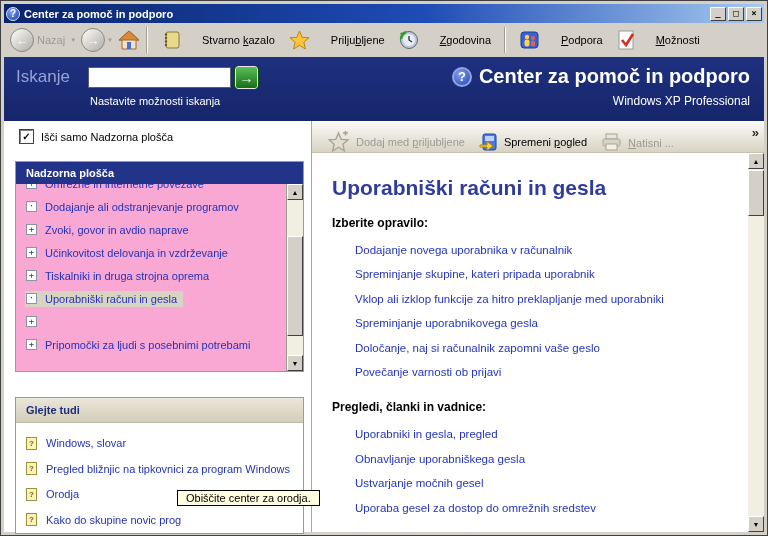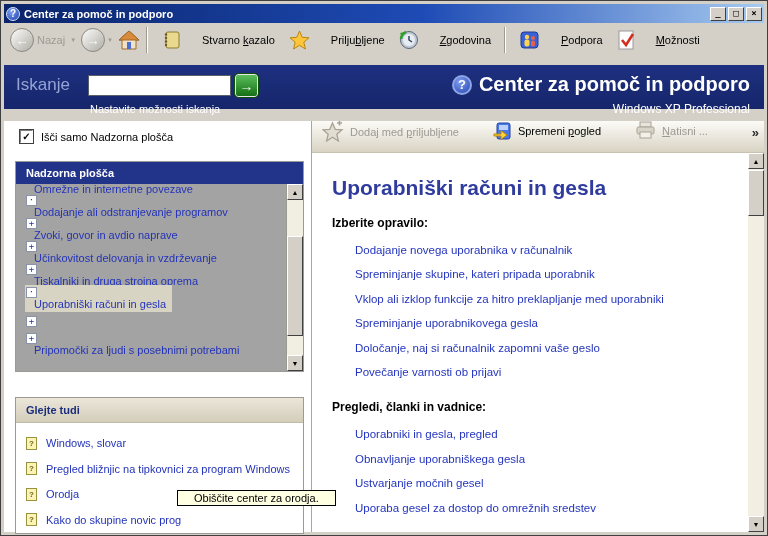--- a/index.html
+++ b/index.html
@@ -44,21 +44,21 @@
   .back-label{ color:#9C9A94; font-size:11px; margin:0 3px; }
   .dd{ font-size:6px; color:#9C9A94; margin:0 5px 0 2px; }
   .tb-sep{ width:0; height:26px; border-left:1px solid #9C9A94;
     border-right:1px solid #fff; margin:0 6px; }
   .tb-btn{ display:flex; align-items:center; gap:21px; padding:3px 7px;
     font-size:11px; color:#000; white-space:nowrap; }
   .key{ text-decoration:underline; }
   .ic{ display:inline-block; line-height:0; }
   
   .band{
-    position:absolute; left:3px; top:64px; right:3px; height:44px;
+    position:absolute; left:3px; top:56px; right:3px; height:64px;
     background:linear-gradient(180deg,#1E3080,#16266B);
     color:#fff;
   }
   .search-label{ position:absolute; left:12px; top:10px; font-size:17px;
     color:#96A2D6; }
   .search-input{
     position:absolute; left:84px; top:10px; width:143px; height:21px;
     border:1px solid #58606B; background:#fff; font-size:11px; padding:0 3px;
     font-family:"Liberation Sans",sans-serif;
   }
@@ -85,21 +85,21 @@
     background:#fff; }
   .pane-divider{ position:absolute; left:310px; top:120px; bottom:3px; width:1px;
     background:#ACA899; }
   .right-pane{ position:absolute; left:311px; top:120px; right:3px; bottom:3px;
     background:#fff; }
   
   .rtoolbar{
     position:absolute; left:0; top:0; right:0; height:32px;
     background:linear-gradient(180deg,#FCFBF7,#D8D3C3);
     border-bottom:1px solid #C7C2B0;
-    display:flex; align-items:flex-start; padding-left:10px; gap:20px;
+    display:flex; align-items:flex-end; padding-left:16px; gap:0;
   }
   .rtb-item{ display:flex; align-items:center; gap:6px; font-size:11px;
     white-space:nowrap; margin-right:14px; }
   .rtb-item.disabled{ color:#9C9A94; }
   .chevrons{ position:absolute; right:7px; top:4px; font-size:13px; font-weight:bold;
     color:#2B2B2B; letter-spacing:-2px; }
   
   .content{ position:absolute; left:0; top:32px; right:17px; bottom:0;
     background:#fff; padding:23px 0 0 20px; overflow:hidden; }
   .content-title{ font-size:21px; font-weight:bold; color:#2F3C9E; }
@@ -117,48 +117,48 @@
   .rsb{ right:0; top:32px; bottom:0; }
   
   .filter-row{ position:absolute; left:16px; top:9px; display:flex;
     align-items:center; gap:8px; }
   .checkbox{ width:13px; height:13px; background:#fff;
     border:1px solid; border-color:#808080 #fff #fff #808080;
     outline:1px solid #404040; font-size:10px; font-weight:bold; color:#000;
     display:grid; place-items:center; line-height:1; }
   .filter-label{ font-size:11px; color:#000; }
   .navbox{ position:absolute; left:11px; top:40px; width:289px; height:211px;
-    border:1px solid #9C9A94; background:#a3a3a3; }
+    border:1px solid #9C9A94; background:#f9a8d4; }
   .navbox-header{ height:22px; background:#22338A; color:#fff; font-size:11px;
     font-weight:bold; line-height:22px; padding-left:10px; }
   .navlist{ position:absolute; left:0; top:22px; right:17px; bottom:0;
     overflow:hidden; padding-left:9px; }
   .nav-row{ display:flex; align-items:center; height:23px; }
   .nav-row.clipped{ margin-top:-12px; }
-  .nav-row-inner{ display:flex; align-items:flex-start; padding:2px 6px 2px 1px;flex-direction:column; }
+  .nav-row-inner{ display:flex; align-items:center; padding:2px 6px 2px 1px; }
   .nav-row.selected .nav-row-inner{ background:#D8D4C4; }
   .expand-box{ width:11px; height:11px; border:1px solid #8A93A8; background:#fff;
     font-size:9px; line-height:9px; text-align:center; color:#2333B8; flex:0 0 auto;
     font-family:"DejaVu Sans Mono",monospace; }
   .nav-label{ font-size:11px; color:#2333B8; margin-left:8px; white-space:nowrap; }
   .nav-sb{ position:absolute; right:0; top:22px; bottom:0; width:17px;
     background:#F1EFE2; border-left:1px solid #9C9A94; }
   .seealso{ position:absolute; left:11px; top:276px; width:289px; height:137px;
     border:1px solid #9C9A94; background:#fff; }
   .seealso-header{ height:25px; background:linear-gradient(180deg,#EAE6D9,#D3CDBA);
     border-bottom:1px solid #C2BCA6; color:#1C2E7B; font-size:11px; font-weight:bold;
     line-height:25px; padding-left:10px; }
   .sa-row{ display:flex; align-items:center; height:24.5px; padding-left:10px;
     margin-top:1px; }
   .page-icon{ width:11px; height:13px; background:#FBF4B4; border:1px solid #98923F;
     font-size:8px; font-weight:bold; color:#6A6426; text-align:center;
     line-height:11px; flex:0 0 auto; }
   .sa-label{ font-size:11px; color:#2333B8; margin-left:9px; white-space:nowrap; }
   .tooltip{ position:absolute; left:176px; top:489px; background:#FFFFE1;
-    border:1px solid #000; font-size:11px; color:#000; padding:1px 16px;
+    border:1px solid #000; font-size:11px; color:#000; padding:1px 8px;
     white-space:nowrap; z-index:20; }
 </style>
 </head>
 <body>
 
 <div class="titlebar">
   <span class="title-icon">?</span>
   <span class="txt">Center za pomoč in podporo</span>
   <span class="winbtn">_</span>
   <span class="winbtn">□</span>

